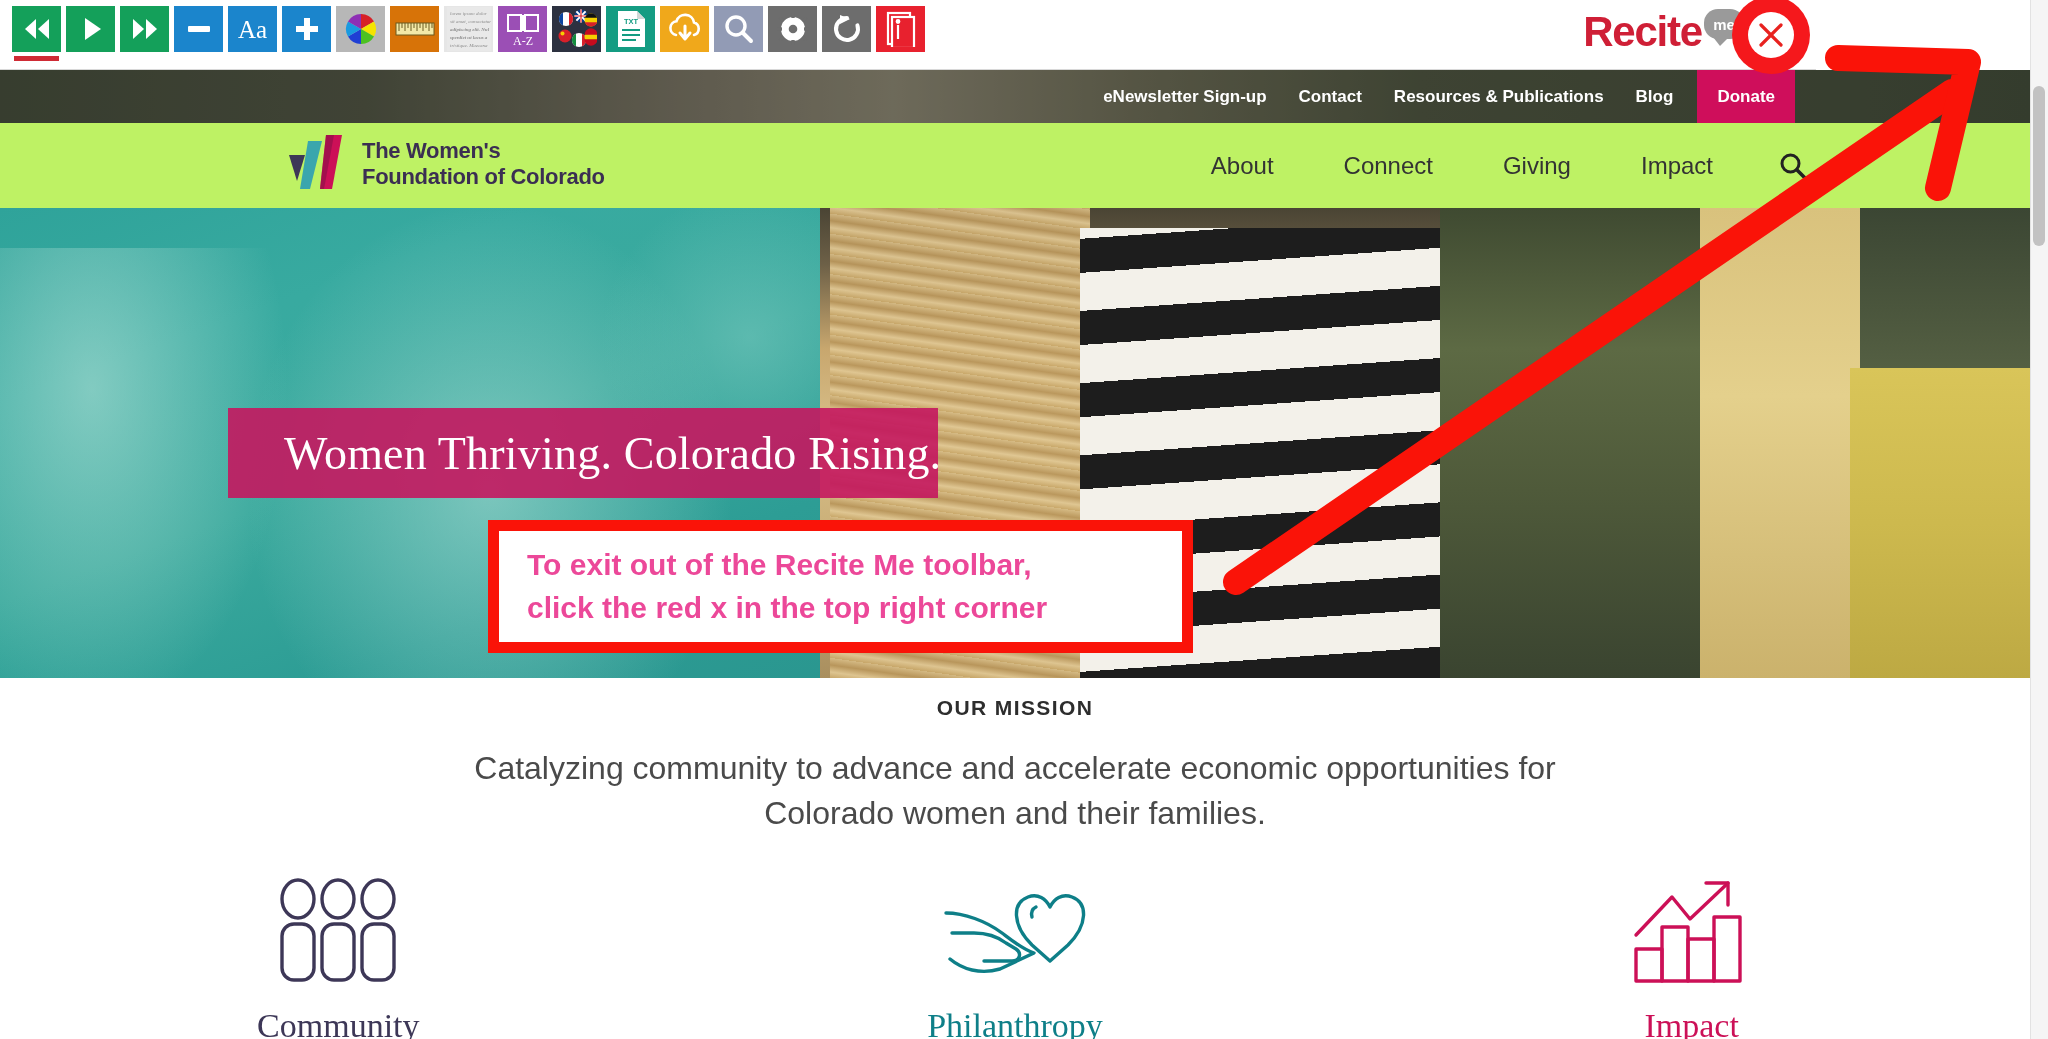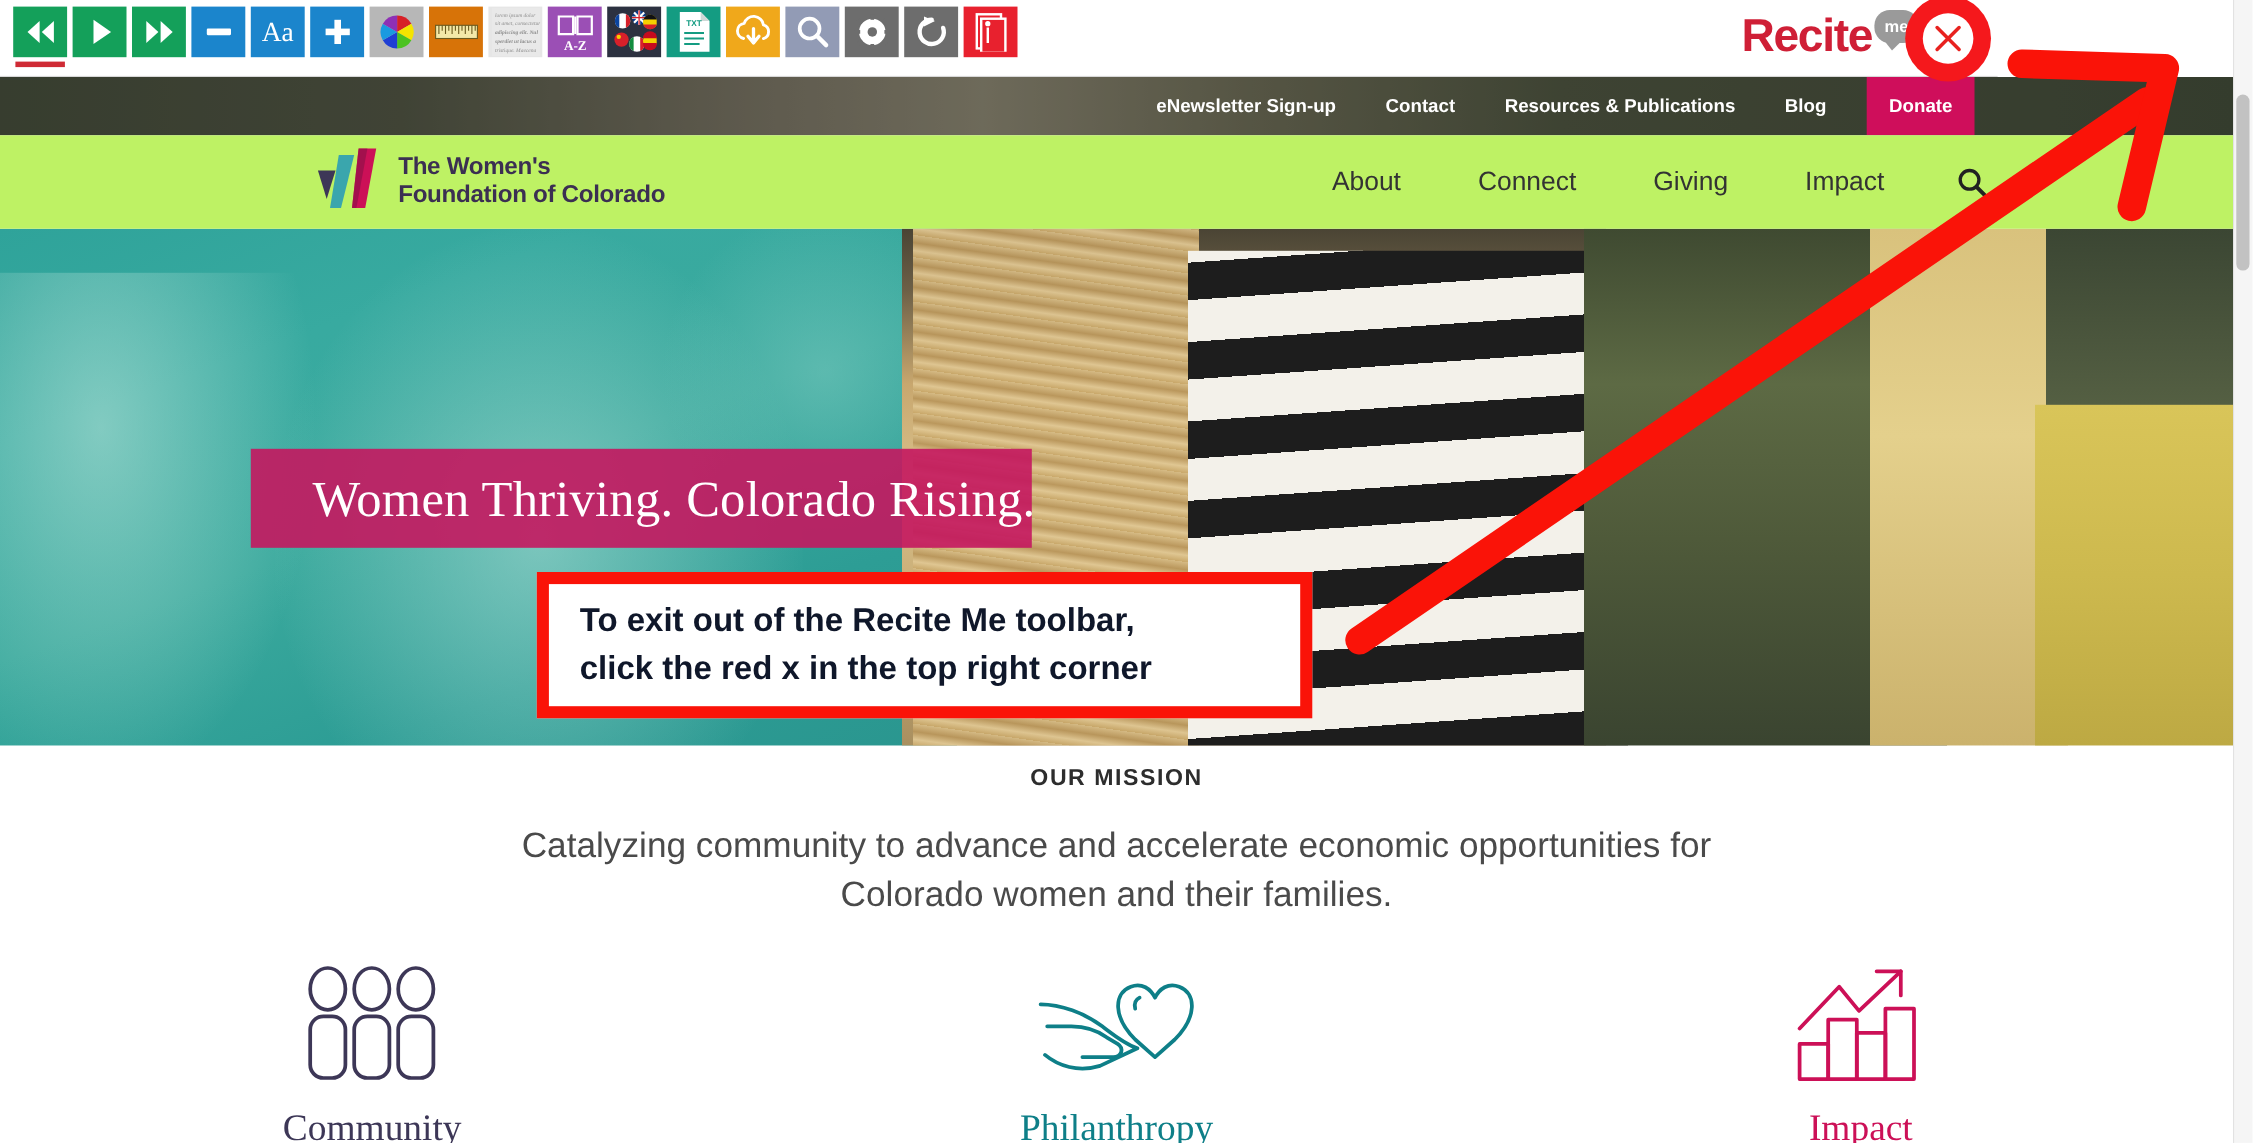--- a/index.html
+++ b/index.html
@@ -74,21 +74,21 @@
 
   
   .utility {
     position: relative; width: 2030px; height: 53px;
     background: linear-gradient(90deg,#3f4636 0%,#4d4f40 18%,#7a7164 33%,#938a78 44%,#6e6a56 56%,#4a4f3c 70%,#3b4434 100%);
     overflow: hidden;
   }
   .utility .dim { position:absolute; inset:0; background: rgba(40,45,35,0.35); }
   .utility-links {
     position: absolute; right: 235px; top: 0; height: 53px;
-    display: flex; align-items: flex-end; gap: 13px;
+    display: flex; align-items: flex-end; gap: 0;
   }
   .utility-links a {
     color: #ffffff; font-size: 17px; font-weight: bold; text-decoration: none;
     padding: 0 16px; line-height: 53px; white-space: nowrap;
   }
   .utility-links a.donate {
     background: #cf0e5b; padding: 0 20px; margin-left: 8px;
   }
 
   
@@ -192,21 +192,21 @@
   
   .annot-box {
     position: absolute; left: 488px; top: 520px;
     width: 705px; height: 133px;
     background: #ffffff;
     border: 11px solid #fa1308;
     z-index: 50;
     display: flex; flex-direction: column; justify-content: center;
     padding-left: 28px;
   }
-  .annot-line { font-size: 30px; font-weight: bold; color: #0f172a; line-height: 1.42; white-space: nowrap; }
+  .annot-line { font-size: 30px; font-weight: bold; color: #ec4899; line-height: 1.42; white-space: nowrap; }
 
   .annot-arrow { position: absolute; left: 0; top: 0; width: 2048px; height: 1039px; z-index: 45; pointer-events: none; }
 
   
   .scrollbar { position: absolute; right: 0; top: 0; width: 18px; height: 1039px; background: #f5f5f5; border-left: 1px solid #e2e2e2; z-index: 80; }
   .scrollthumb { position: absolute; right: 3px; top: 86px; width: 12px; height: 160px; background: #c2c2c2; border-radius: 7px; }
 </style>
 </head>
 <body>
 
@@ -299,21 +299,21 @@
               <g fill="#8d8d8d" font-size="5" font-family="Liberation Serif, serif" font-style="italic">
                 <text x="3" y="8">lorem ipsum dolor</text>
                 <text x="3" y="16">sit amet, consectetur</text>
                 <text x="3" y="24" font-weight="bold">adipiscing elit. Nul</text>
                 <text x="3" y="32" font-weight="bold">sperdiet ut lacus a</text>
                 <text x="3" y="40">tristique. Maecena</text>
               </g>
             </svg>
           </span>
         </div>
-        <div class="ri" title="Dictionary" style="background: rgb(155, 79, 181); font-weight: bold;">
+        <div class="ri" title="Dictionary" style="background: rgb(155, 79, 181);">
           <span style="display: flex; align-items: center; justify-content: center;">
             <svg width="34" height="36" viewBox="0 0 34 36">
               <g fill="none" stroke="#fff" stroke-width="2">
                 <path d="M2 4 h13 v16 h-13 z"></path>
                 <path d="M19 4 h13 v16 h-13 z"></path>
                 <line x1="17" y1="4" x2="17" y2="20"></line>
               </g>
               <text x="17" y="34" text-anchor="middle" font-size="12" fill="#fff" font-family="Liberation Serif, serif">A-Z</text>
             </svg>
           </span>

